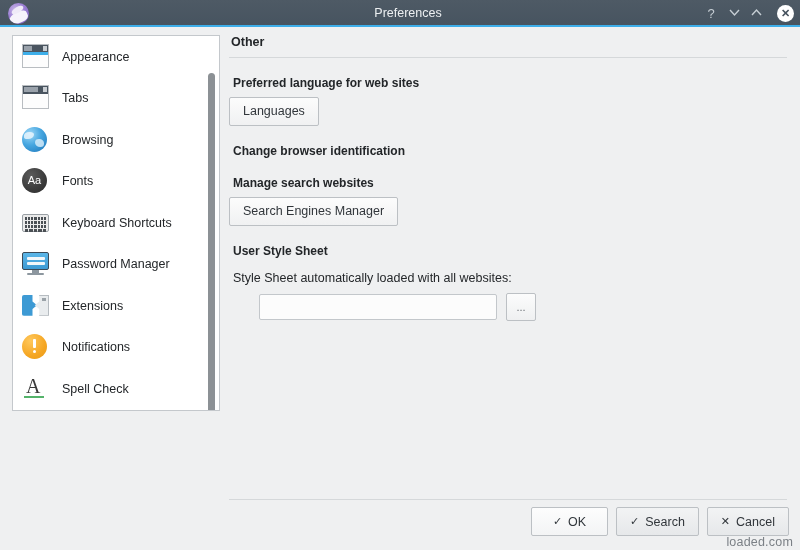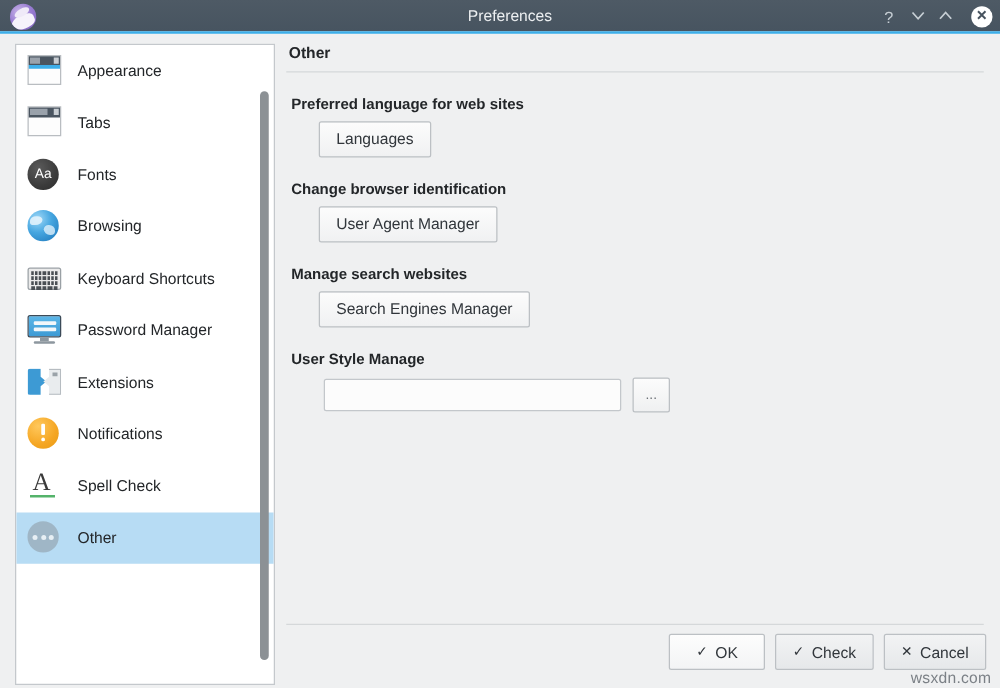--- a/index.html
+++ b/index.html
@@ -59,21 +59,21 @@
     right: 6px; top: 5px; height: 17px; width: 17px; line-height: 17px;
     border-radius: 50%; background: #ffffff; color: #46525e;
     font-size: 11px; font-weight: bold;
   }
   .chev { display: inline-block; width: 9px; height: 9px; position: relative; top: -1px; }
   .chev svg { display: block; }
 
   
   #sidebar {
     position: absolute; left: 12px; top: 35px;
-    width: 208px; height: 513px;
+    width: 208px; height: 376px;
     background: #ffffff;
     border: 1px solid #c4c8cc;
     overflow: hidden;
   }
   .side-item {
     position: relative;
     height: 41.5px;
     display: flex; align-items: center;
     padding-left: 9px;
     cursor: default;
@@ -205,21 +205,21 @@
   }
   #content-sep {
     margin-top: 8px; height: 1px; background: #d5d8da; width: 558px;
   }
   .group-label {
     font-size: 12px; font-weight: bold; color: #232629;
     margin-top: 18px; margin-left: 4px;
   }
   .btn {
     display: inline-block;
-    margin-top: 7px; margin-left: 26px;
+    margin-top: 7px; 
     background: linear-gradient(180deg,#fcfcfc 0%, #f0f1f2 100%);
     border: 1px solid #bcc0c4; border-radius: 2px;
     font-size: 12.5px; color: #31363b;
     padding: 6px 13px 7px 13px;
     cursor: default;
     text-align: right;
   }
   .plain-label {
     font-size: 12.5px; color: #232629;
     margin-top: 13px; margin-left: 4px;
@@ -316,33 +316,33 @@
               <div class="seg"></div>
               <div class="seg2"></div>
             </div>
           </div>
       </div>
       <span class="label">Tabs</span>
     </div>
 
     <div class="side-item">
       <div class="ic">
-        <div class="ic-circle-aa">Aa</div>
-      </div>
-      <span class="label">Fonts</span>
-    </div>
-
-    <div class="side-item">
-      <div class="ic">
         <div class="ic-globe">
             <div class="land1"></div>
             <div class="land2"></div>
           </div>
       </div>
       <span class="label">Browsing</span>
+    </div>
+
+    <div class="side-item">
+      <div class="ic">
+        <div class="ic-circle-aa">Aa</div>
+      </div>
+      <span class="label">Fonts</span>
     </div>
 
     <div class="side-item">
       <div class="ic">
         <div class="ic-keyboard">
           <div class="row">
               <i class="k"></i>
               <i class="k"></i>
               <i class="k"></i>
               <i class="k"></i>
@@ -445,44 +445,44 @@
   </div>
 
   <div id="content">
     <div id="content-title">Other</div>
     <div id="content-sep"></div>
 
     <div class="group-label">Preferred language for web sites</div>
     <div class="btn">Languages</div>
 
     <div class="group-label">Change browser identification</div>
-    <div class="btn">User Agent Manager</div>
 
     <div class="group-label">Manage search websites</div>
     <div class="btn">Search Engines Manager</div>
 
-    <div class="group-label">User Style Manage</div>
+    <div class="group-label">User Style Sheet</div>
+    <div class="plain-label">Style Sheet automatically loaded with all websites:</div>
 
     <div id="stylesheet-row">
       <input id="stylesheet-input" type="text" placeholder="" style="">
       <div id="browse-button">...</div>
     </div>
   </div>
 
   <div id="footer-sep"></div>
 
   <div id="footer">
     <div class="fbtn primary">
       <span class="fico">✓</span>
       <span>OK</span>
     </div>
     <div class="fbtn">
       <span class="fico">✓</span>
-      <span>Check</span>
+      <span>Search</span>
     </div>
     <div class="fbtn">
       <span class="fico">✕</span>
       <span>Cancel</span>
     </div>
   </div>
 
-  <div id="watermark">wsxdn.com</div>
+  <div id="watermark">loaded.com</div>
 </div>
 
 </body></html>

